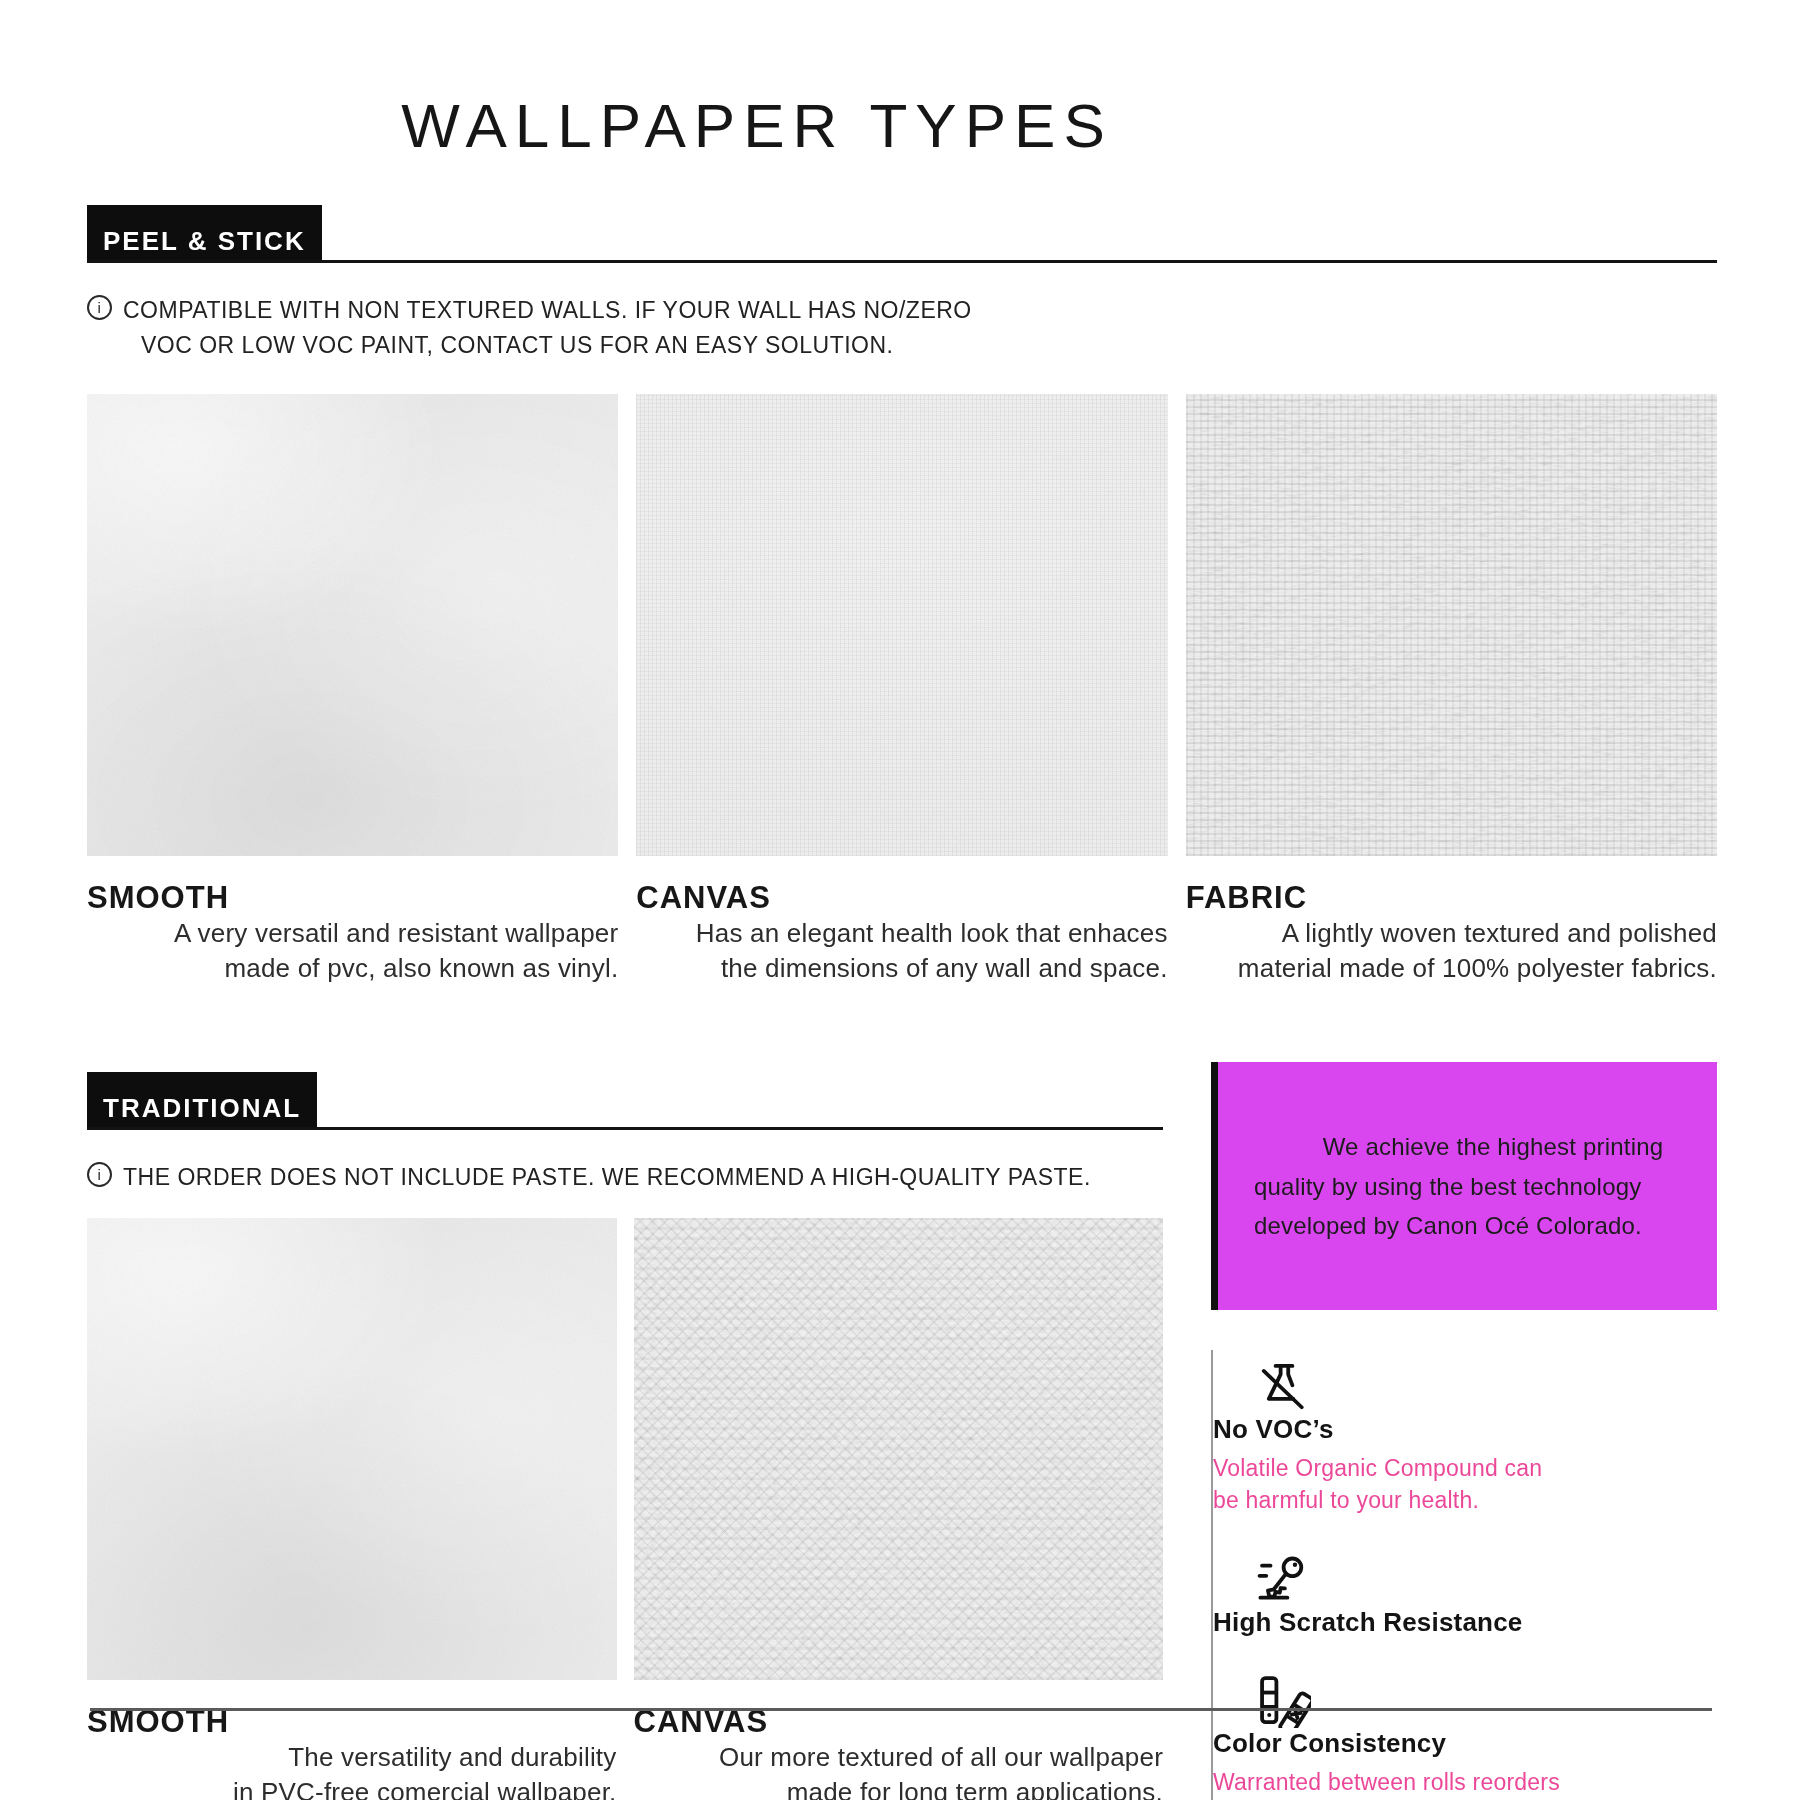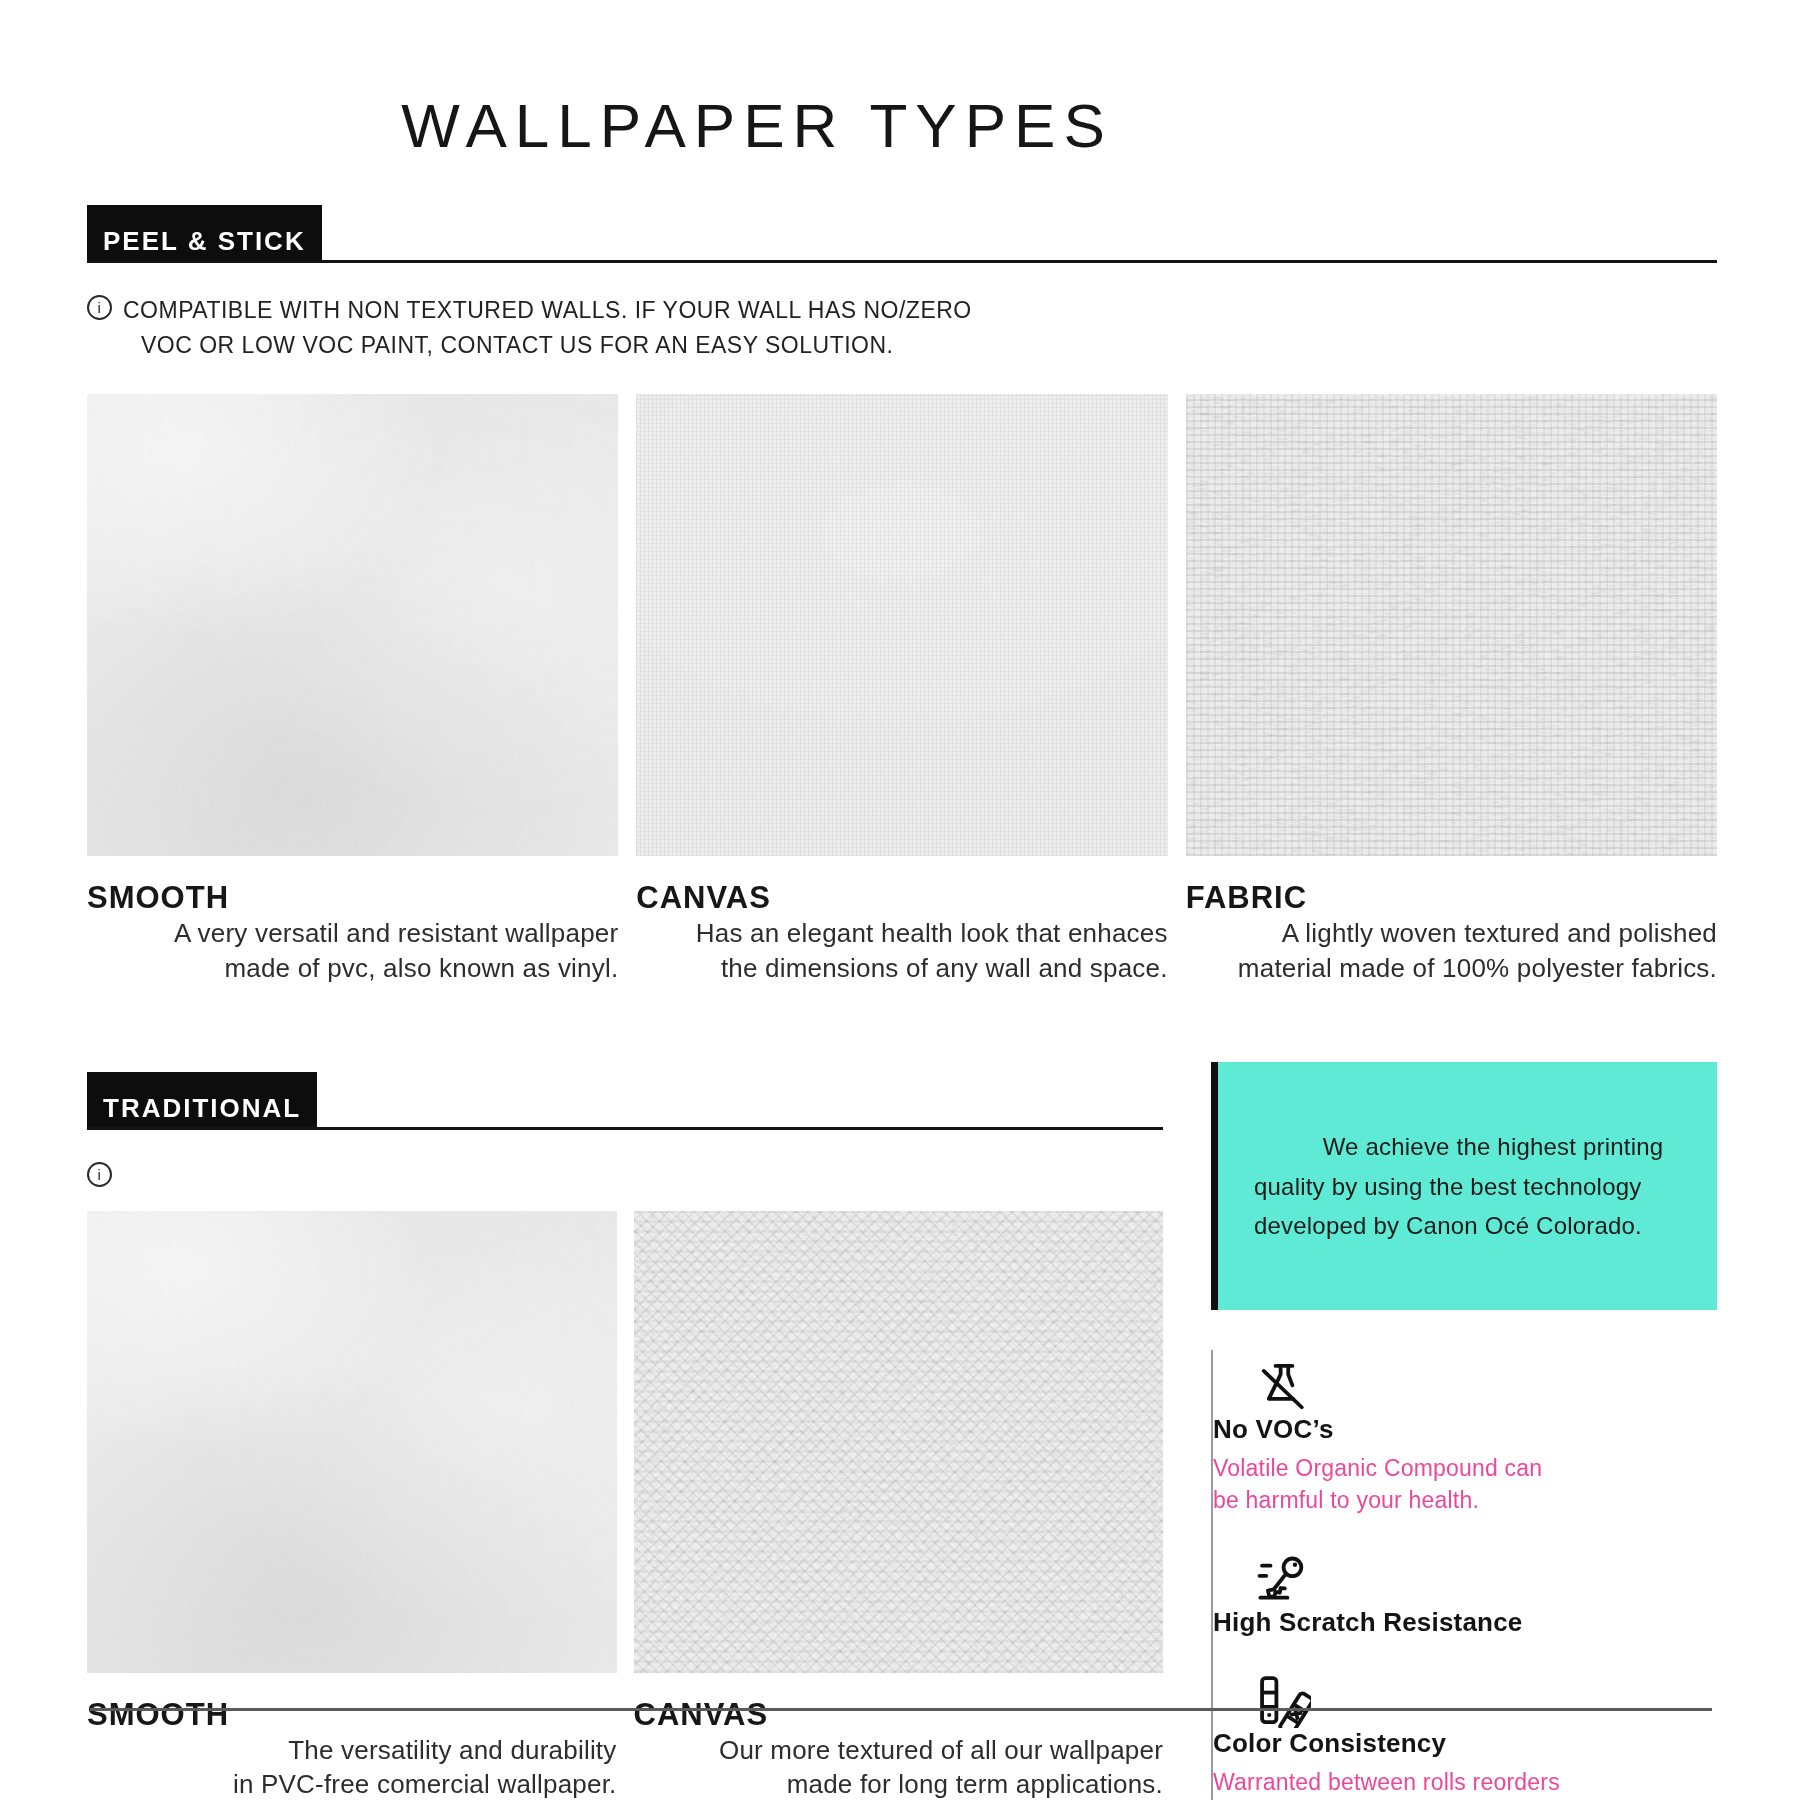--- a/index.html
+++ b/index.html
@@ -86,21 +86,21 @@
   .swatch-desc  { font-size:26px; line-height:1.34; color:#2d2d2d; white-space:pre; letter-spacing:0.2px;text-align:right; }
 
   .bottom-grid { display:flex; margin-top:42px; }
   .left-col  { flex:none; width:1076px; margin-right:48px; }
   .right-col { flex:1; min-width:0; }
 
   .left-col .swatch-row { margin-top:24px; }
 
   .quality-box {
     margin-top:34px;
-    background:#5eead4;
+    background:#d946ef;
     border-left:7px solid #101010;
     padding:26px 26px 24px 36px;
     font-size:24px; line-height:1.65; letter-spacing:0.2px;
     color:#1c1c1c; white-space:pre;
   }
 
   .features { margin-top:40px; border-left:2px solid #9a9a9a; padding:8px 0 2px; }
   .feature { display:flex; align-items:flex-start; margin-bottom:34px;flex-direction:column; }
   .feature:last-child { margin-bottom:0; }
   .f-icon { flex:none; width:54px; height:54px; margin:2px 28px 0 44px; }
@@ -184,20 +184,21 @@
 
     <div class="bottom-grid">
 
       <div class="left-col">
         <div class="section-header">
           <div class="badge">TRADITIONAL</div>
         </div>
 
         <div class="note">
           <span class="info-icon">i</span>
+          <span class="note-single">THE ORDER DOES NOT INCLUDE PASTE. WE RECOMMEND A HIGH-QUALITY PASTE.</span>
         </div>
 
         <div class="swatch-row row-2">
           <div class="swatch-card">
             <div class="swatch texture-smooth">
               <svg class="noise" style="opacity:.10">
                   <rect width="100%" height="100%" filter="url(#grain-fine)"></rect>
                 </svg>
             </div>
             <div class="swatch-title">SMOOTH</div>

